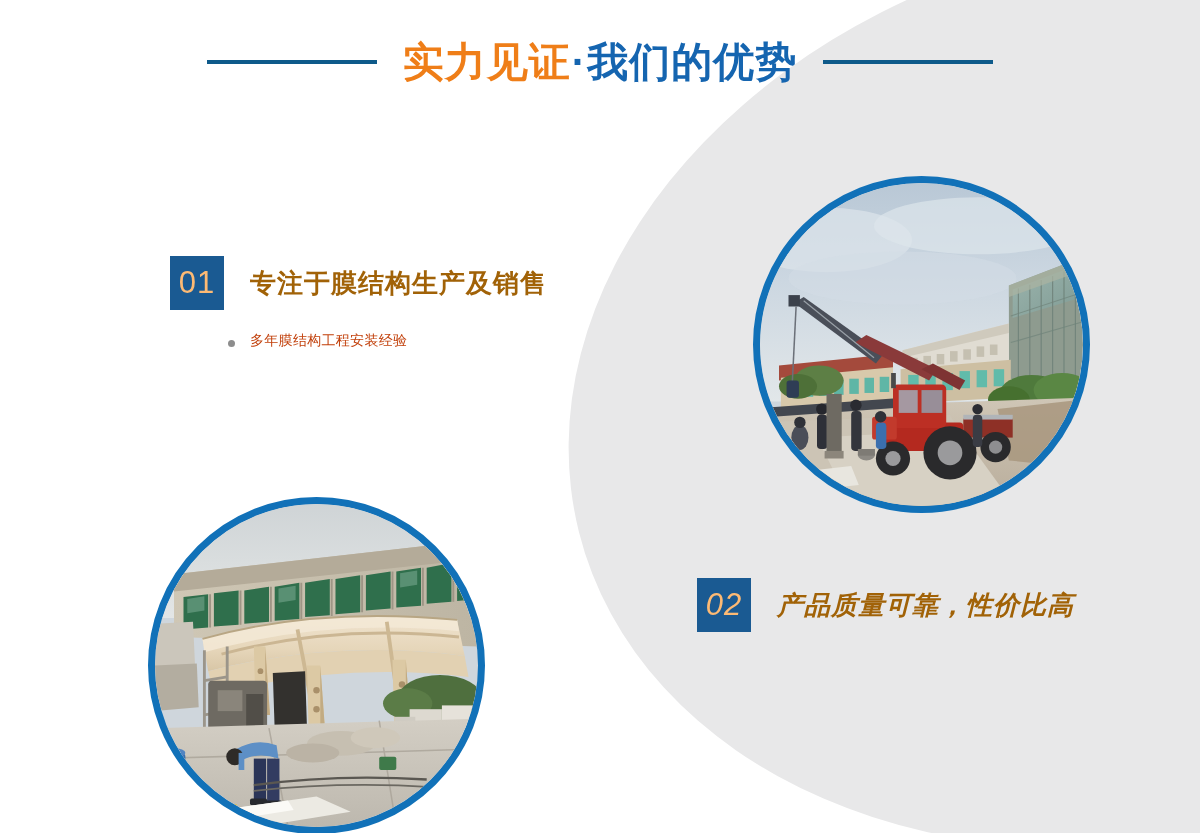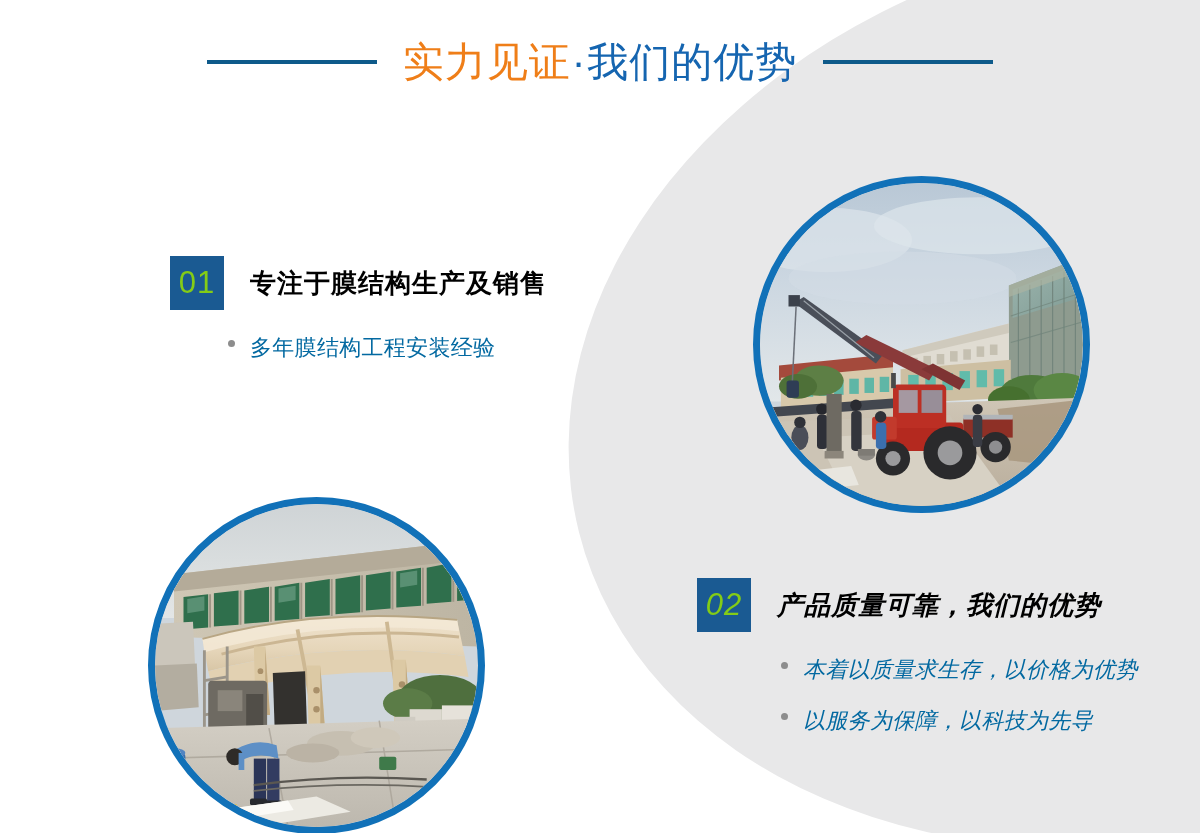--- a/index.html
+++ b/index.html
@@ -53,21 +53,21 @@
     width: 170px;
     height: 4px;
     background: #0e5a8a;
     flex: 0 0 auto;
   }
   .header-rule.left { margin-right: 26px; }
   .header-rule.right { margin-left: 26px; }
 
   .header-title {
     font-size: 41px;
-    font-weight: normal;
+    font-weight: bold;
     letter-spacing: 1px;
     line-height: 1;
     white-space: nowrap;
     flex: 0 0 auto;
   }
   .title-orange { color: #ef7e18; }
   .title-dot { color: #1565b0; padding: 0 1px; }
   .title-blue { color: #1565b0; }
 
   
@@ -76,50 +76,50 @@
     z-index: 6;
   }
   .feature-head {
     display: flex;
     align-items: center;
   }
   .badge {
     width: 54px;
     height: 54px;
     background: #1a5a92;
-    color: #84cc16;
+    color: #fdba74;
     font-size: 31px;
     font-weight: normal;
     letter-spacing: 1px;
     display: flex;
     align-items: center;
     justify-content: center;
     flex: 0 0 auto;
     font-family: "Liberation Sans", "DejaVu Sans", sans-serif;
   }
   .feature-title {
     margin-left: 26px;
     font-size: 26px;
     font-weight: bold;
-    color: #000000;
+    color: #a16207;
     letter-spacing: 1px;
     white-space: nowrap;
   }
   .bullets {
     list-style: none;
     margin: 18px 0 0 0;
     padding: 0;
   }
   .bullets li {
     position: relative;
     padding-left: 26px;
     margin-bottom: 10px;
-    font-size: 22px;
+    font-size: 14px;
     line-height: 1.85;
-    color: #0369a1;
+    color: #c2410c;
     letter-spacing: 0.3px;
   }
   .bullets li::before {
     content: "";
     position: absolute;
     left: 4px;
     top: 12px;
     width: 7px;
     height: 7px;
     border-radius: 50%;
@@ -175,26 +175,22 @@
       <div class="feature-title">专注于膜结构生产及销售</div>
     </div>
     <ul class="bullets">
       <li>多年膜结构工程安装经验</li>
     </ul>
   </div>
 
   <div class="feature" id="feature-02">
     <div class="feature-head">
       <div class="badge">02</div>
-      <div class="feature-title">产品质量可靠，我们的优势</div>
+      <div class="feature-title">产品质量可靠，性价比高</div>
     </div>
-    <ul class="bullets">
-      <li>本着以质量求生存，以价格为优势</li>
-      <li>以服务为保障，以科技为先导</li>
-    </ul>
   </div>
 
   <div class="photo-circle" id="photo-top">
     <div class="photo-inner">
       <svg class="photo-svg" viewBox="0 0 340 340" preserveAspectRatio="xMidYMid slice">
         <defs>
           <linearGradient id="skyTop" x1="0" y1="0" x2="0" y2="1">
             <stop offset="0%" stop-color="#b9c8d6"></stop>
             <stop offset="45%" stop-color="#ccd7e1"></stop>
             <stop offset="100%" stop-color="#e2e7e9"></stop>

